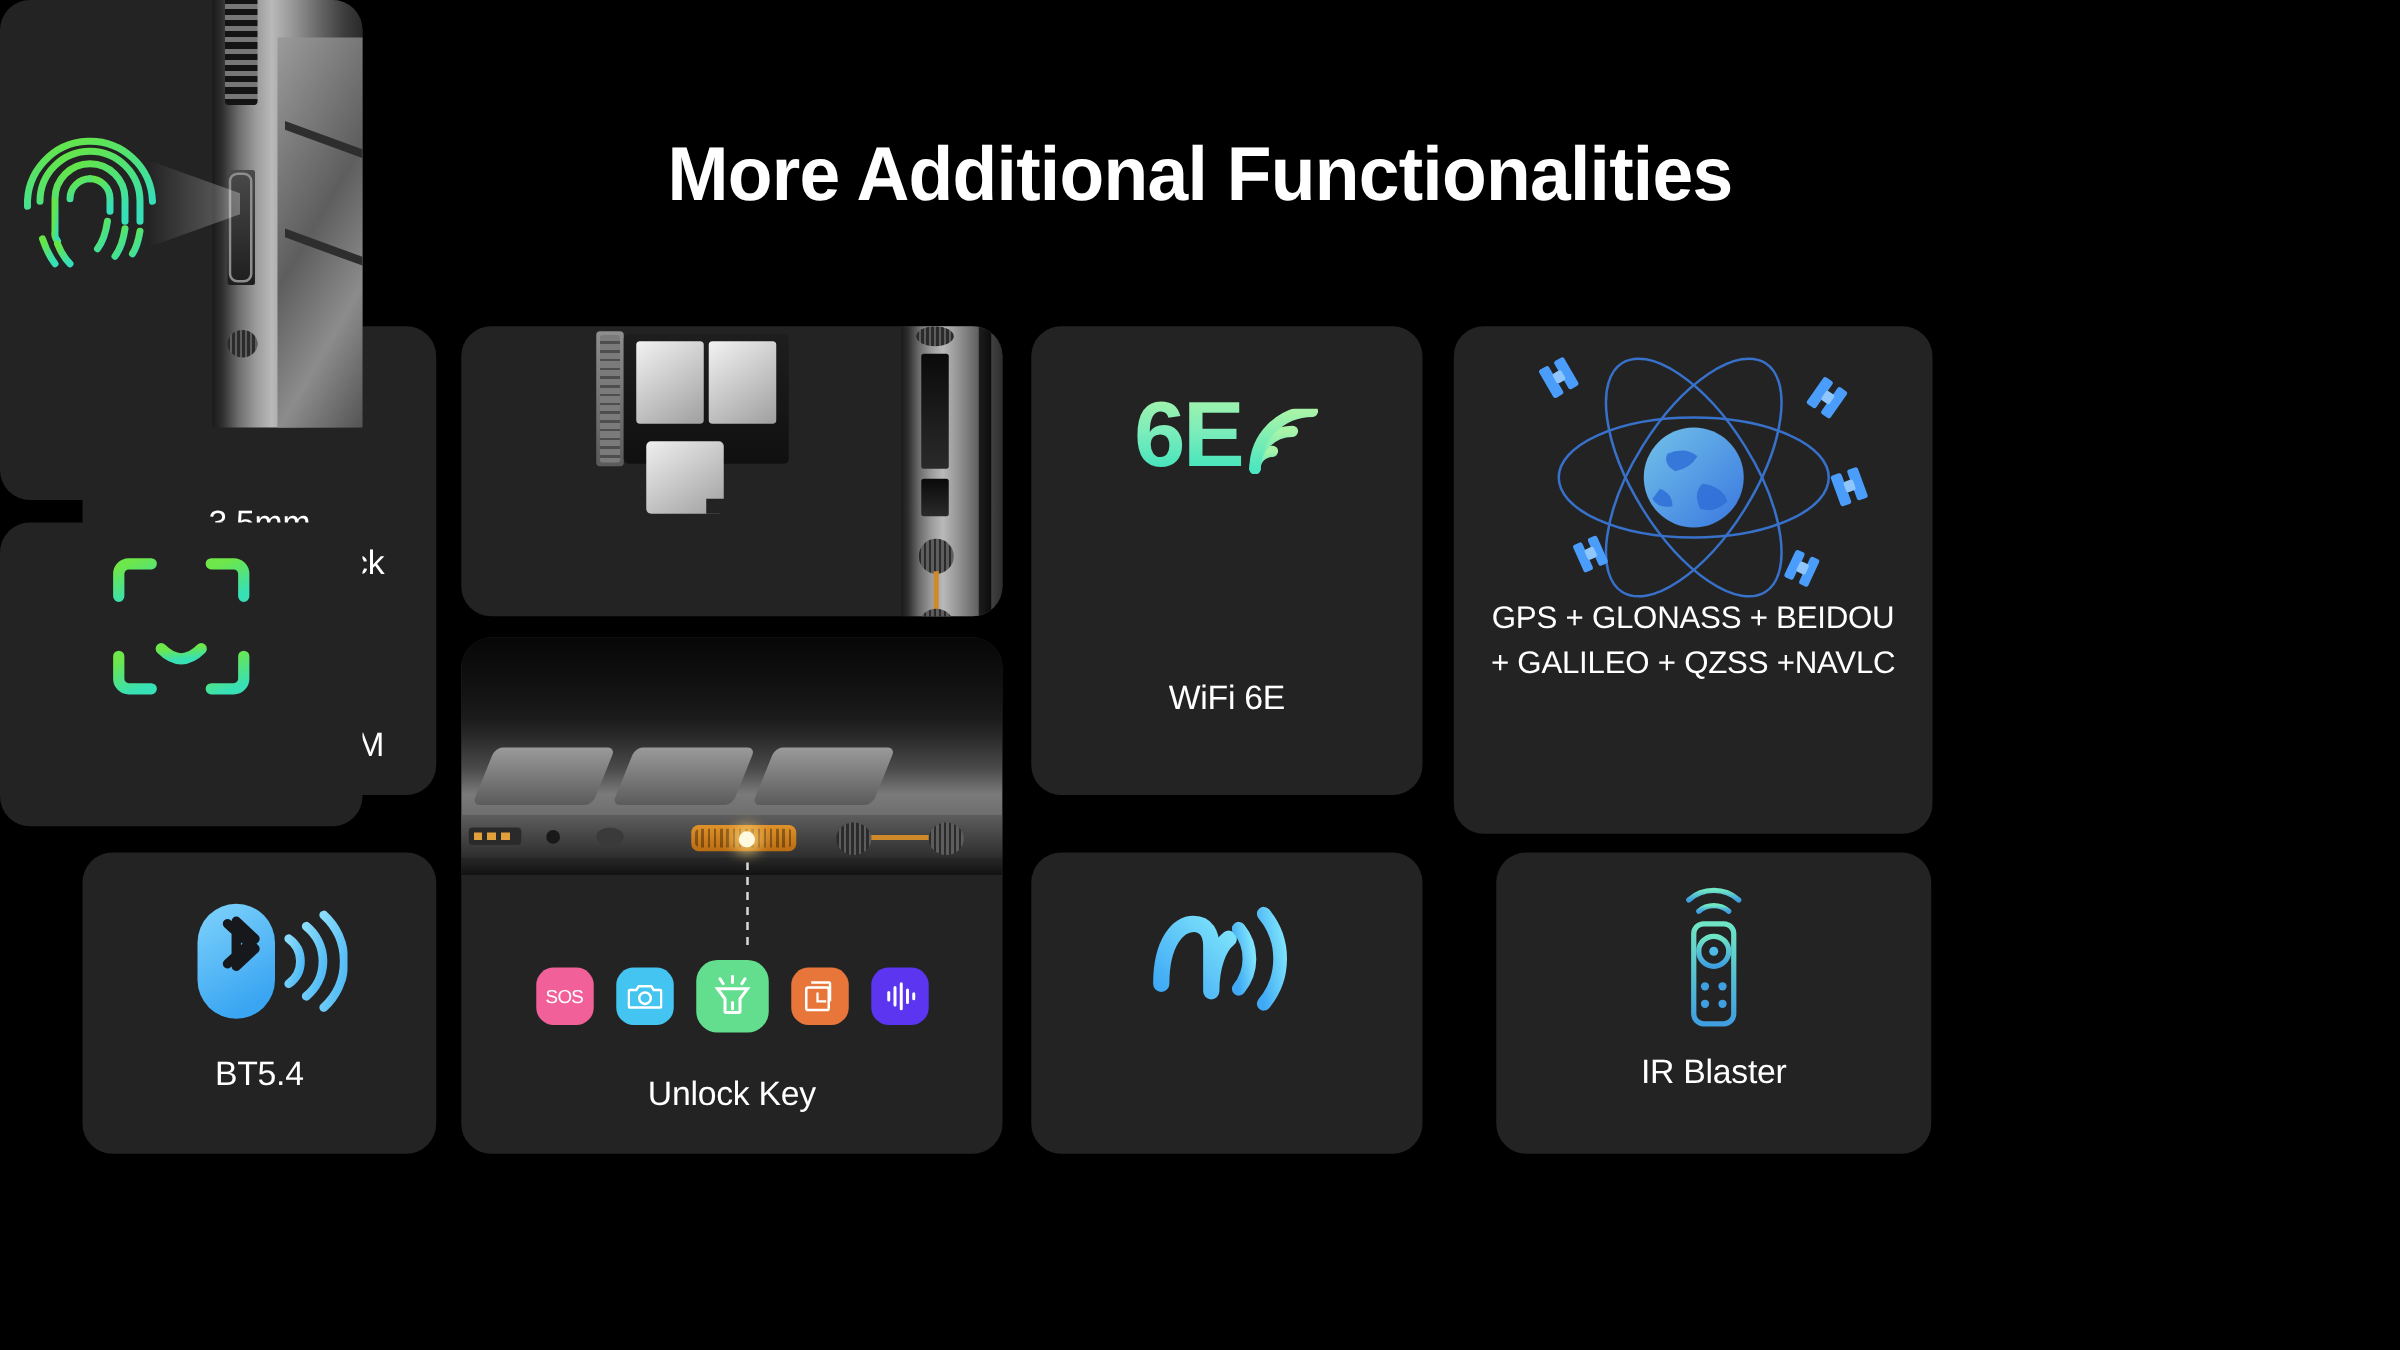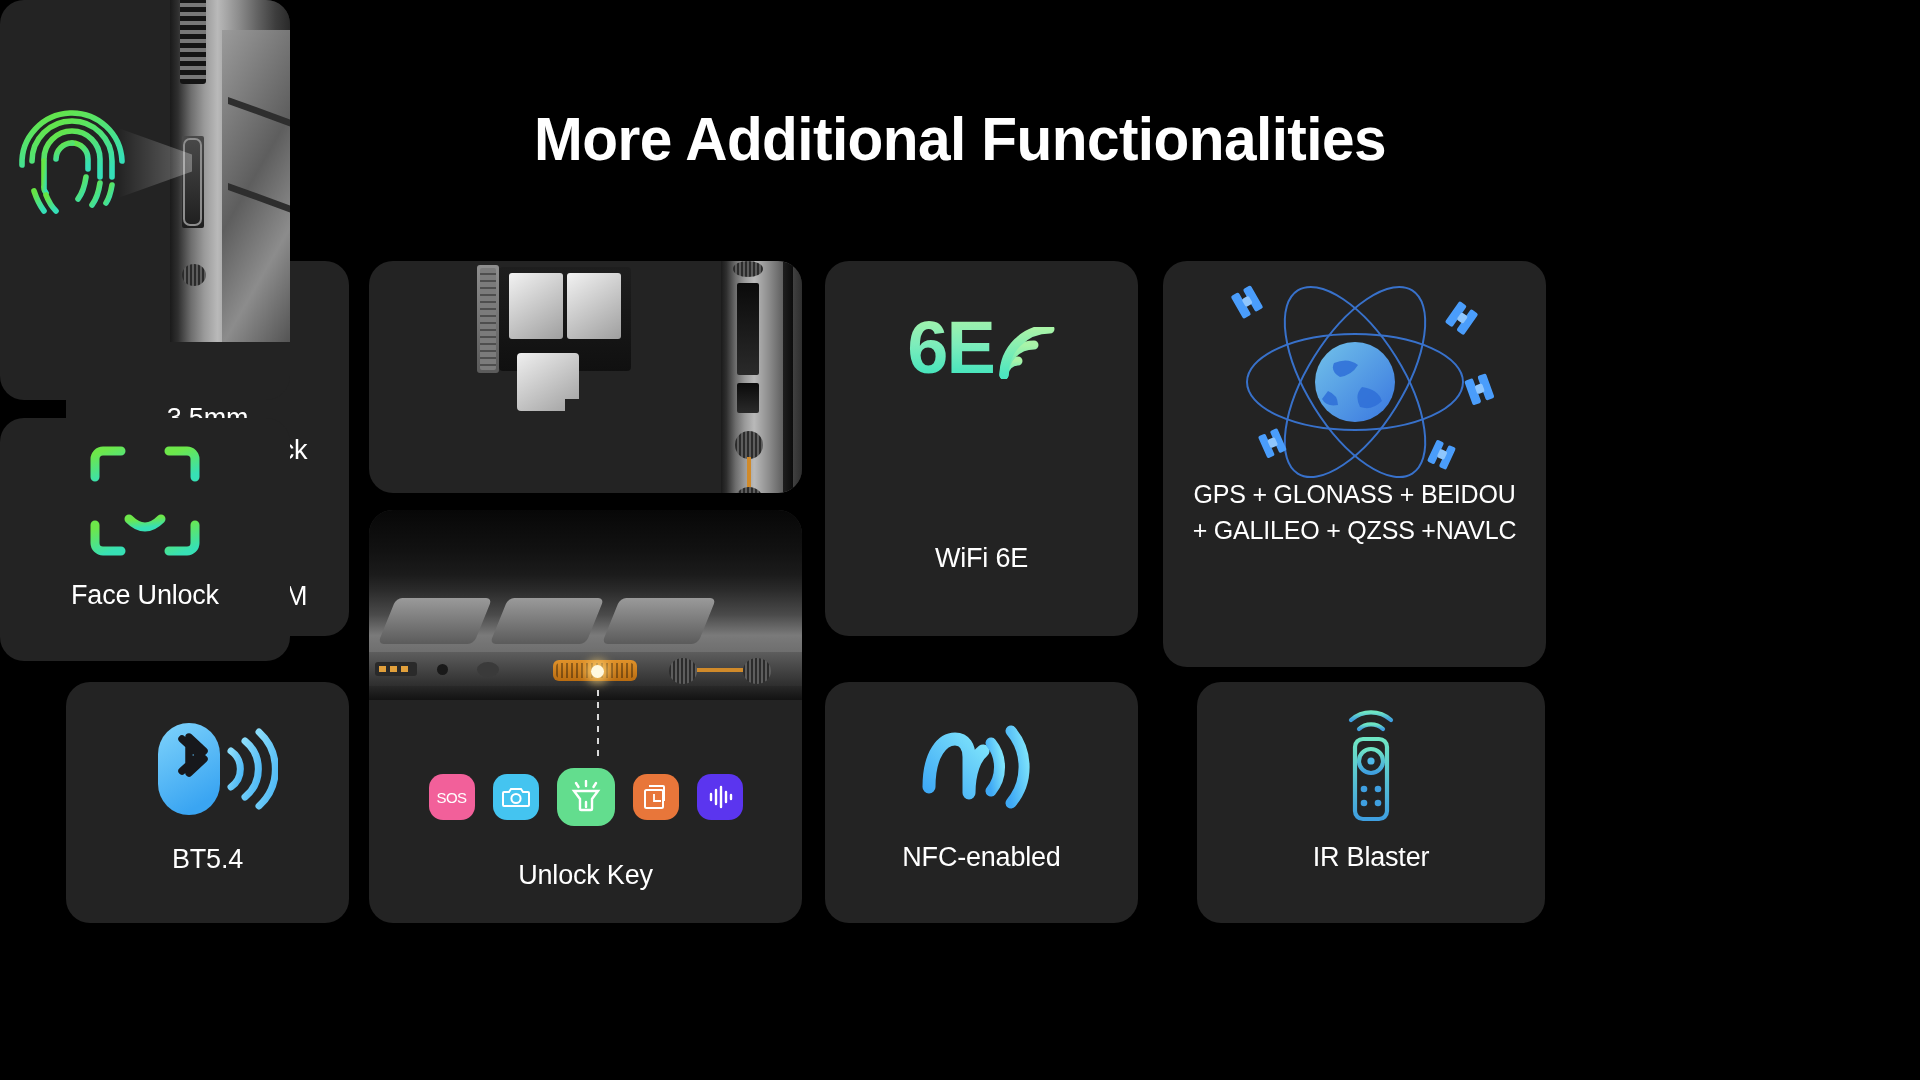--- a/index.html
+++ b/index.html
@@ -318,21 +318,20 @@
             </linearGradient>
           </defs>
           <path d="M8 74 C8 40 22 26 34 26 C44 26 48 34 48 44 L48 80
                    C48 60 54 44 62 38" fill="none" stroke="url(#gN)" stroke-width="13" stroke-linecap="round" stroke-linejoin="round"></path>
           <g fill="none" stroke="url(#gN)" stroke-width="11" stroke-linecap="round">
             <path d="M70 30 a38 38 0 0 1 0 48"></path>
             <path d="M90 18 a56 56 0 0 1 0 72"></path>
           </g>
         </svg>
       </div>
-      <div class="card-label" style="top:158px;">NFC-enabled</div>
     </div>
 
     <div class="card" id="card-gps">
       <div class="icon-wrap" style="left:0;top:16px;width:100%;height:210px;">
         <svg width="290" height="206" viewBox="0 0 290 206">
           <defs>
             <linearGradient id="gGlobe" x1="0" y1="0" x2="1" y2="1">
               <stop offset="0" stop-color="#79d0fb"></stop>
                 <stop offset="1" stop-color="#3b7ef0"></stop>
             </linearGradient>
@@ -469,18 +468,17 @@
               <path d="M80 6 h18 a8 8 0 0 1 8 8 v18"></path>
               <path d="M106 80 v18 a8 8 0 0 1 -8 8 h-18"></path>
               <path d="M32 106 h-18 a8 8 0 0 1 -8 -8 v-18"></path>
               <path d="M38 38 v12"></path>
               <path d="M74 38 v12"></path>
               <path d="M56 38 v22"></path>
               <path d="M40 74 q16 16 32 0"></path>
             </g>
           </svg>
         </div>
-        <div class="card-label" style="top:160px;">Face Unlock</div>
       </div>
     </div>
 
   </div>
 </div>
 
 </body></html>

